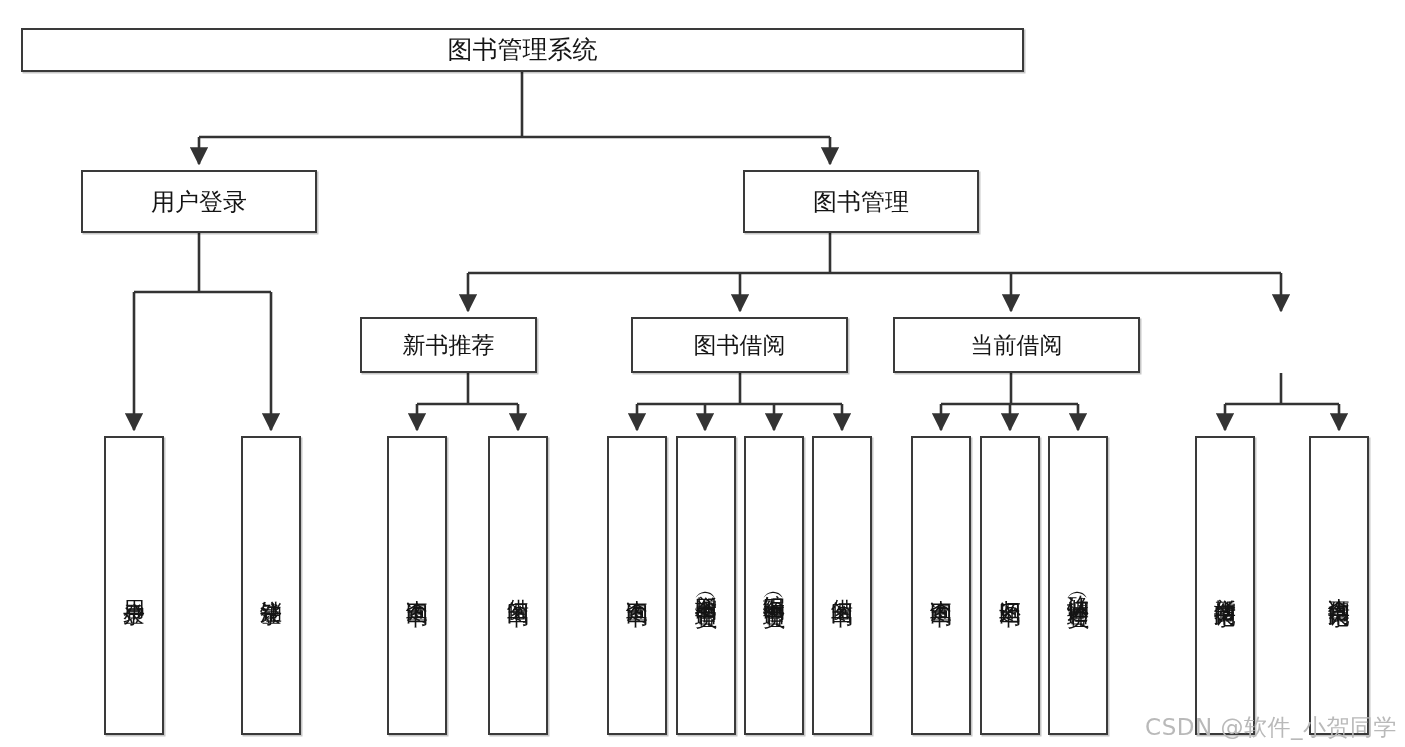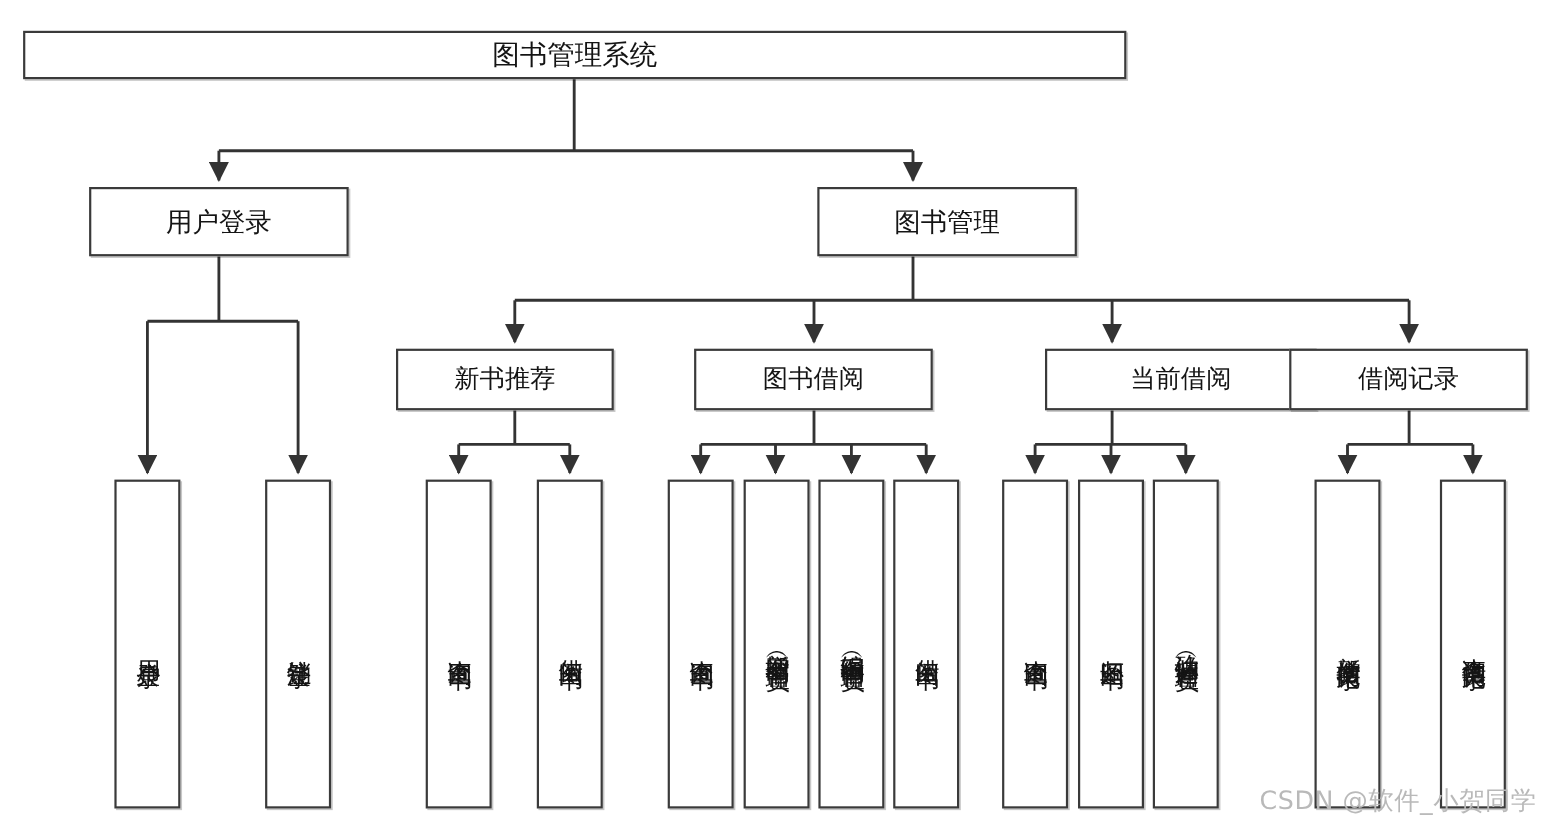--- a/index.html
+++ b/index.html
@@ -137,35 +137,32 @@
   </div>
 
   <div class="node h2" style="left:81px; top:170px; width:236px; height:63px;">
     <span class="label">用户登录</span>
   </div>
 
   <div class="node h2" style="left:711px; top:170px; width:236px; height:63px;margin-left:32px;">
     <span class="label">图书管理</span>
   </div>
 
-  <div class="node h3" style="left:360px; top:317px; width:198px; height:56px;">
+  <div class="node h3" style="left:360px; top:317px; width:177px; height:56px;">
     <span class="label">新书推荐</span>
   </div>
 
   <div class="node h3" style="left:631px; top:317px; width:217px; height:56px;align-items:center;">
     <span class="label">图书借阅</span>
   </div>
 
-  <div class="node h3" style="left:950px; top:317px; width:247px; height:56px;">
+  <div class="node h3" style="left:893px; top:317px; width:247px; height:56px;">
     <span class="label">当前借阅</span>
   </div>
 
-  <div class="node h3" style="left:1172px; top:317px; width:217px; height:56px;">
-    <span class="label">借阅记录</span>
-  </div>
 
   <div class="node leaf" style="left:104px; top:436px; width:60px; height:299px;">
     <span class="label">用户登录</span>
   </div>
 
   <div class="node leaf" style="left:241px; top:436px; width:60px; height:299px;">
     <span class="label">注销登录</span>
   </div>
 
   <div class="node leaf" style="left:387px; top:436px; width:60px; height:299px;">

